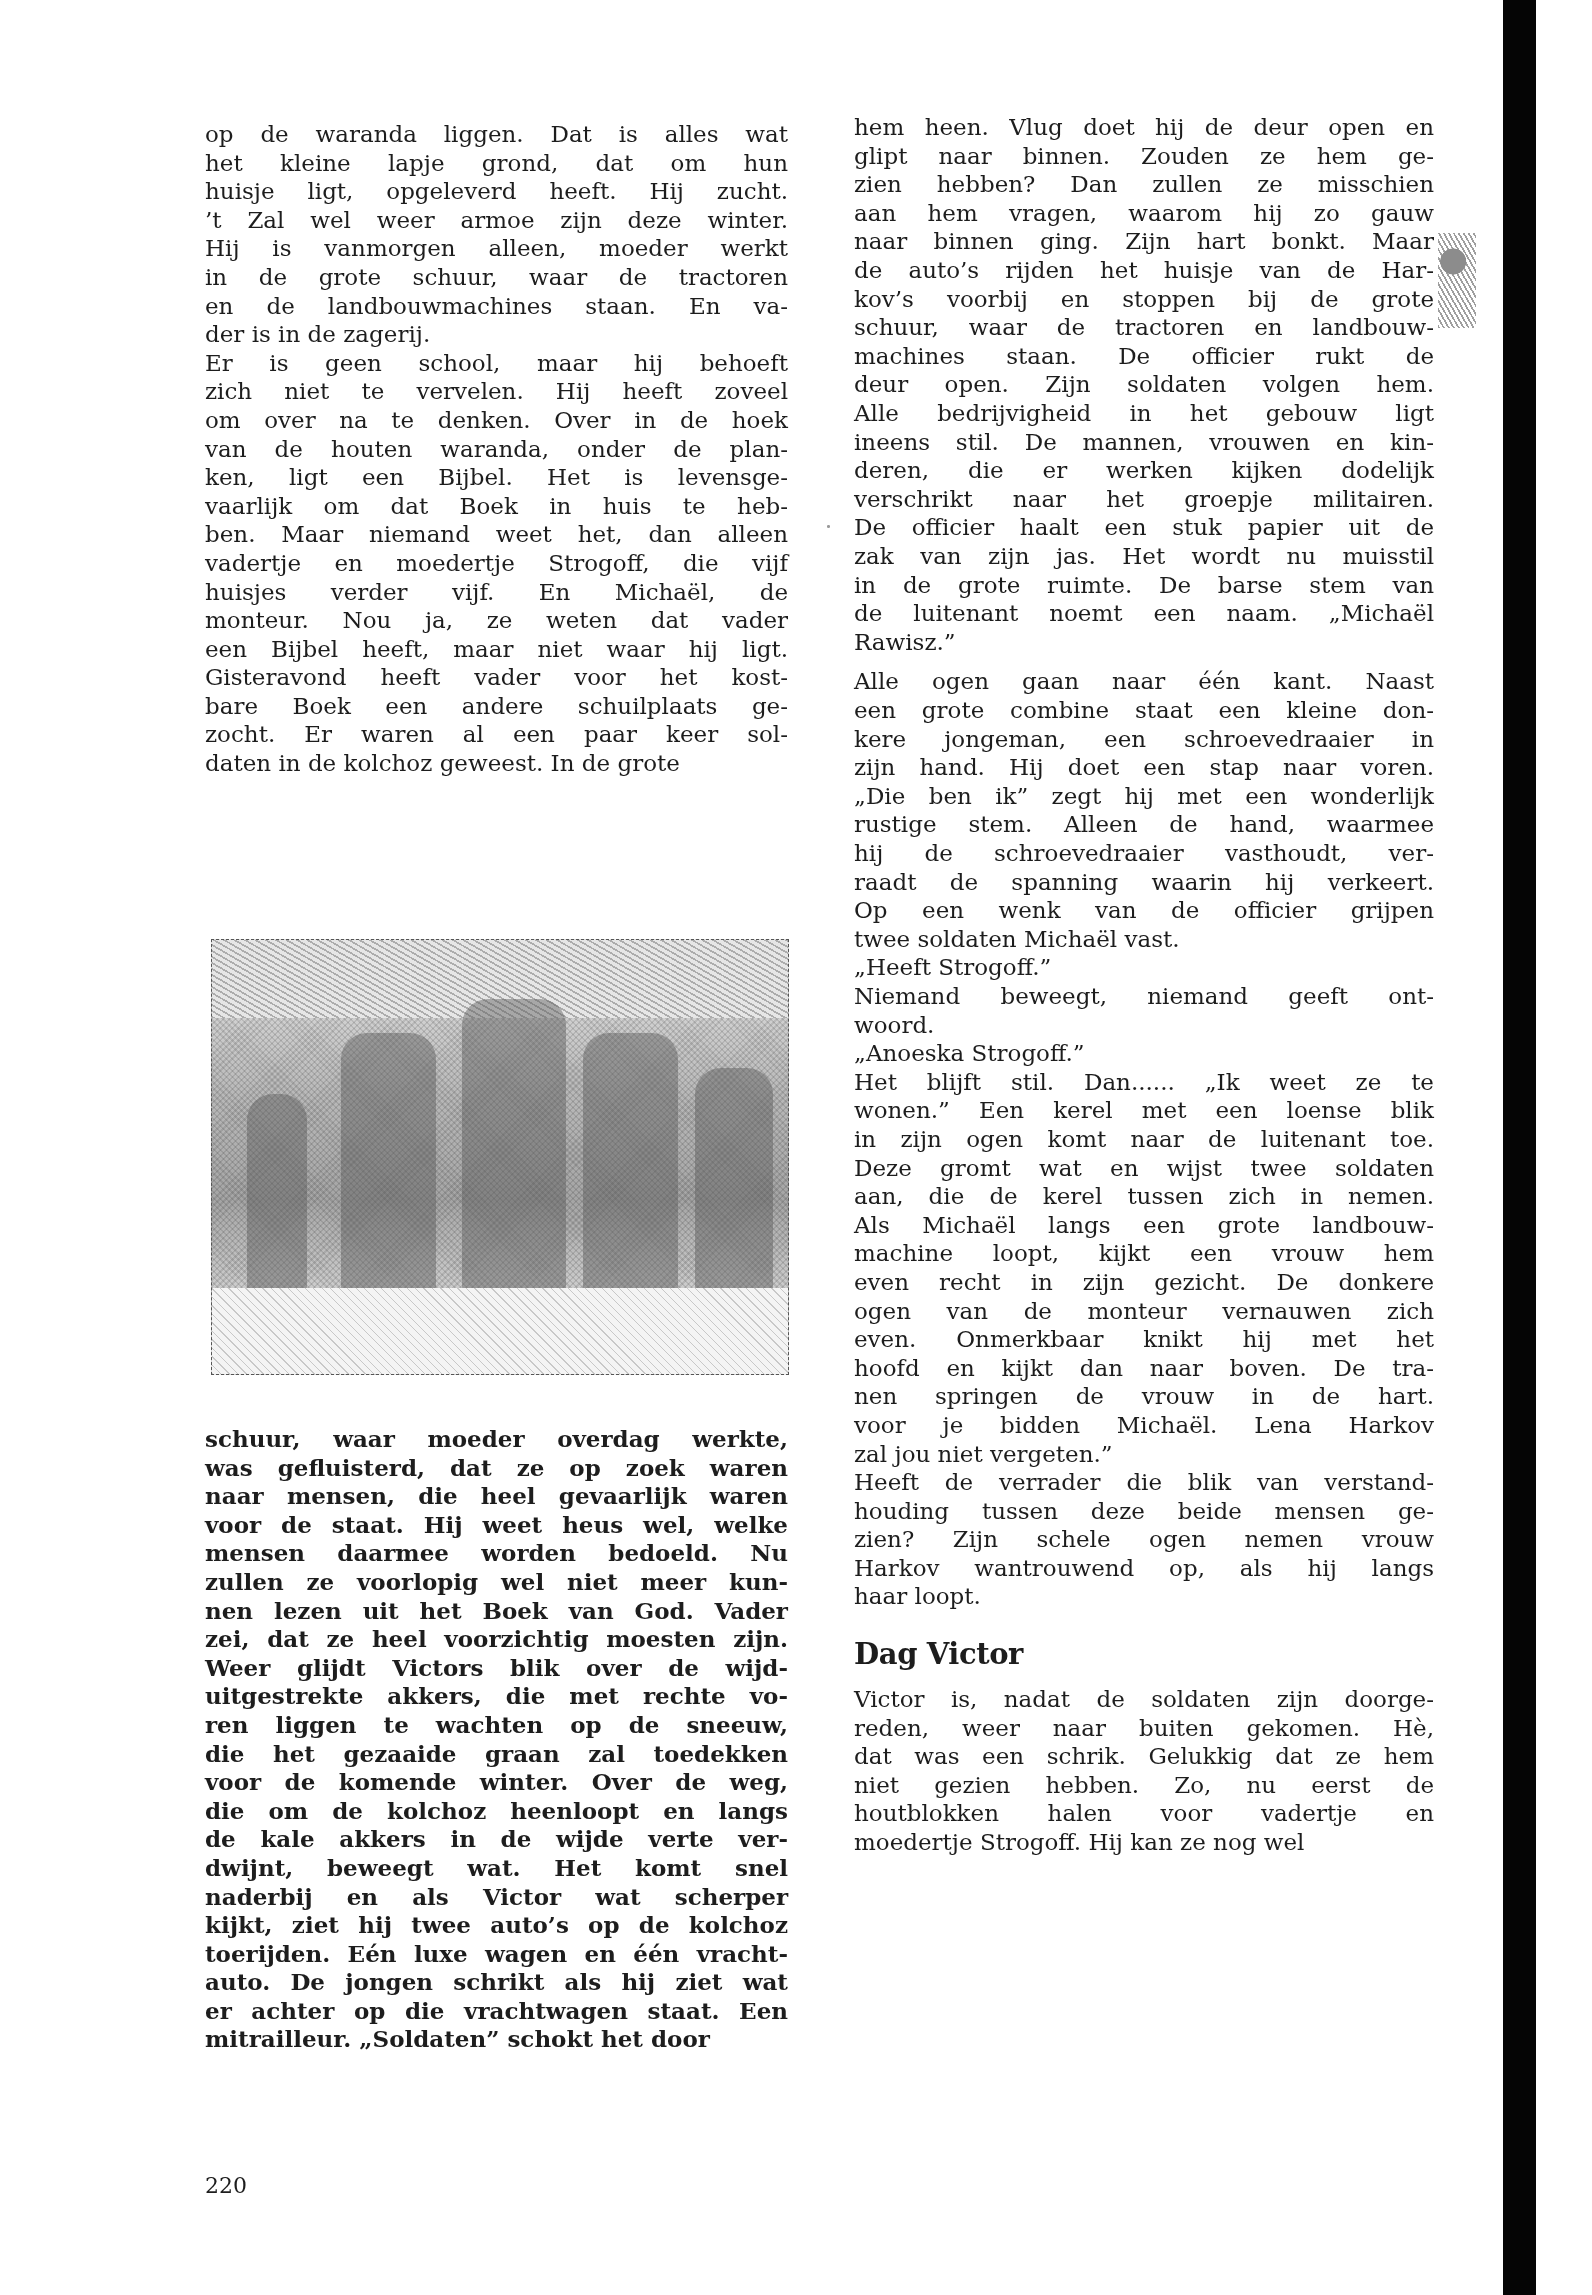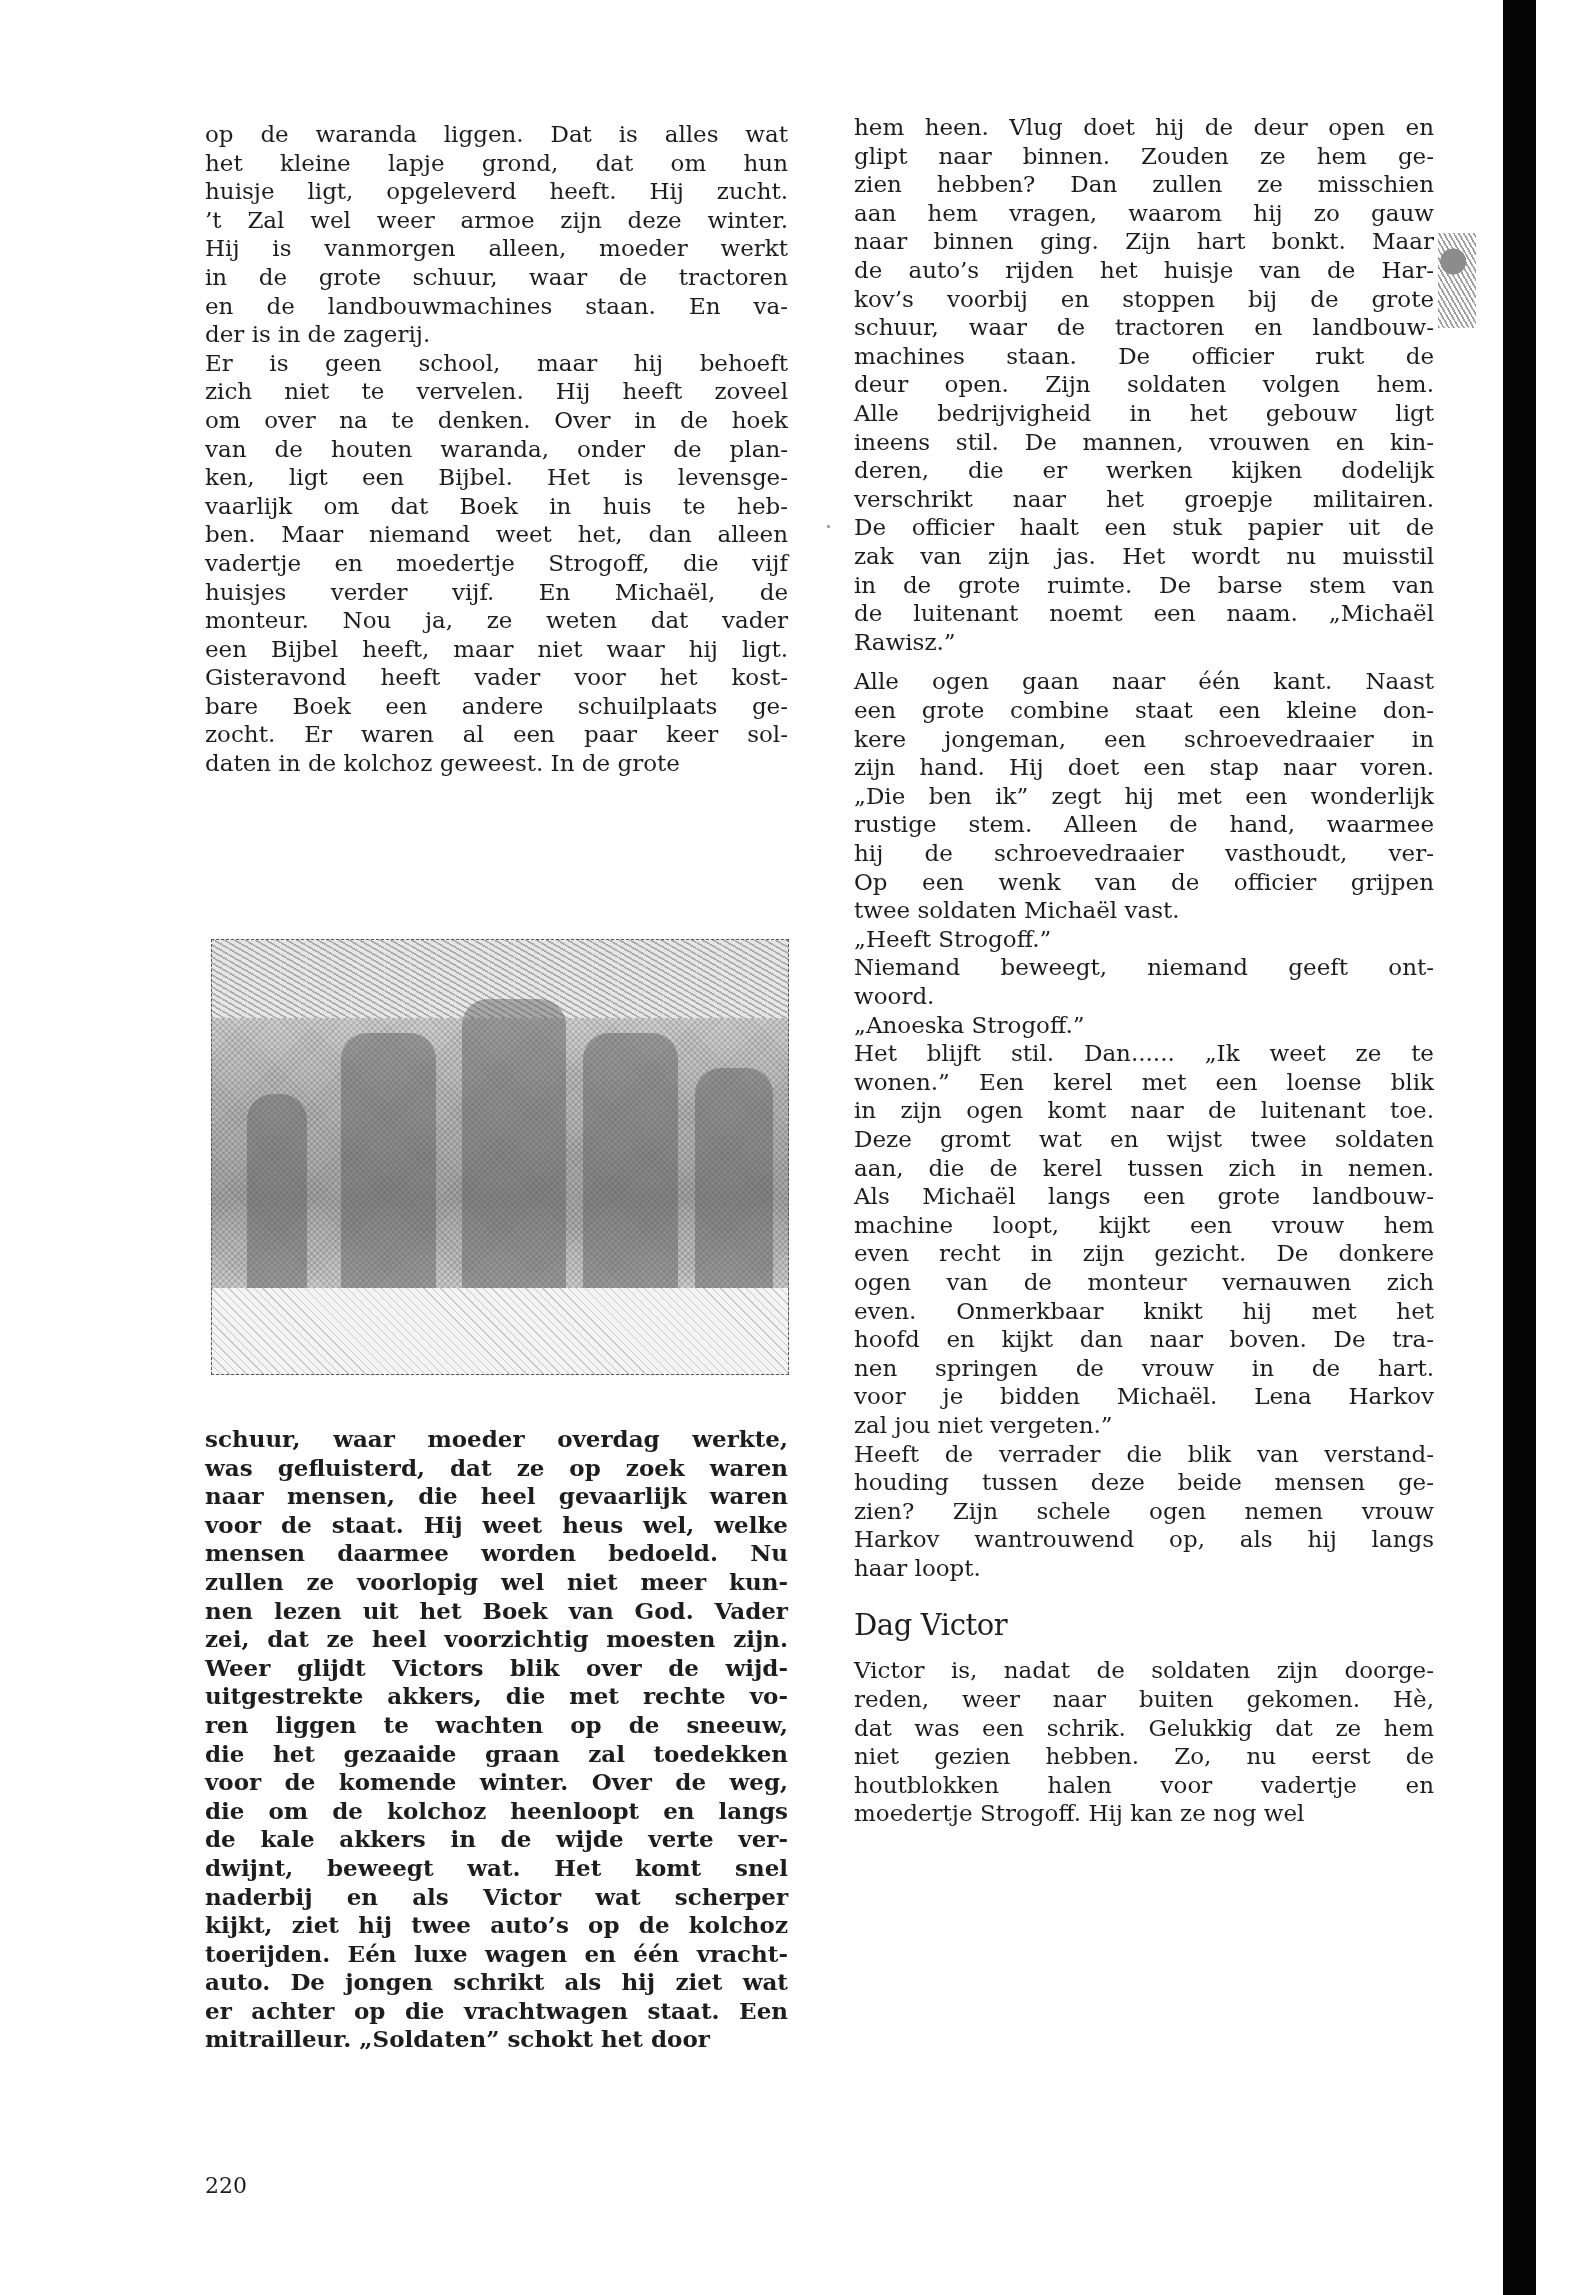--- a/index.html
+++ b/index.html
@@ -5,21 +5,21 @@
   html, body { margin:0; padding:0; background:#ffffff; }
   body { width:1592px; height:2295px; position:relative; overflow:hidden;
          font-family:"DejaVu Serif", "Liberation Serif", serif; color:#1d1d1d; }
   .col { position:absolute; font-size:23px; line-height:28.6px; }
   .col .ln { display:block; white-space:nowrap; text-align:justify; text-align-last:justify; height:28.6px; }
   .col .ln.last { text-align-last:left; }
   .col .gap { display:block; height:11.2px; }
   #col-left-top { left:205px; top:113px; width:583px;margin-top:7px; }
   #col-left-bottom { left:205px; top:1425px; width:583px;font-weight:bold; }
   #col-right { left:854px; top:113px; width:580px; }
-  .heading { display:block; font-weight:normal; font-size:29px; line-height:38px; margin-top:24px; margin-bottom:12px;
+  .heading { display:block; font-weight:bold; font-size:29px; line-height:38px; margin-top:24px; margin-bottom:12px;
              font-family:"DejaVu Serif", serif; letter-spacing:-0.4px; }
   #photo { position:absolute; left:211px; top:939px; width:578px; height:436px;
            border:1.7px dashed #555; box-sizing:border-box; overflow:hidden;
            background:
              repeating-linear-gradient(45deg, rgba(0,0,0,0.10) 0 1.7px, transparent 1.7px 4.3px),
              repeating-linear-gradient(-45deg, rgba(0,0,0,0.10) 0 1.7px, transparent 1.7px 4.3px),
              linear-gradient(180deg, #e8e8e8 0%, #b9b9b9 35%, #a5a5a5 60%, #d0d0d0 82%, #f2f2f2 100%); }
   #photo .fig { position:absolute; bottom:82px; width:60px; background:rgba(90,90,90,0.45); border-radius:26px 26px 5.2px 5.2px; }
   #photo .snow { position:absolute; left:0; right:0; bottom:0; height:86px;
                  background:repeating-linear-gradient(45deg, rgba(0,0,0,0.18) 0 0.9px, transparent 0.9px 6px), #f4f4f4; }
@@ -121,20 +121,21 @@
     </div>
   <span class="gap"></span>
   <div id="rc-p2">
       <span class="ln">Alle ogen gaan naar één kant. Naast</span>
       <span class="ln">een grote combine staat een kleine don-</span>
       <span class="ln">kere jongeman, een schroevedraaier in</span>
       <span class="ln">zijn hand. Hij doet een stap naar voren.</span>
       <span class="ln">„Die ben ik” zegt hij met een wonderlijk</span>
       <span class="ln">rustige stem. Alleen de hand, waarmee</span>
       <span class="ln">hij de schroevedraaier vasthoudt, ver-</span>
+      <span class="ln">raadt de spanning waarin hij verkeert.</span>
       <span class="ln">Op een wenk van de officier grijpen</span>
       <span class="ln last">twee soldaten Michaël vast.</span>
       <span class="ln last">„Heeft Strogoff.”</span>
       <span class="ln">Niemand beweegt, niemand geeft ont-</span>
       <span class="ln last">woord.</span>
       <span class="ln last">„Anoeska Strogoff.”</span>
       <span class="ln">Het blijft stil. Dan...... „Ik weet ze te</span>
       <span class="ln">wonen.” Een kerel met een loense blik</span>
       <span class="ln">in zijn ogen komt naar de luitenant toe.</span>
       <span class="ln">Deze gromt wat en wijst twee soldaten</span>

